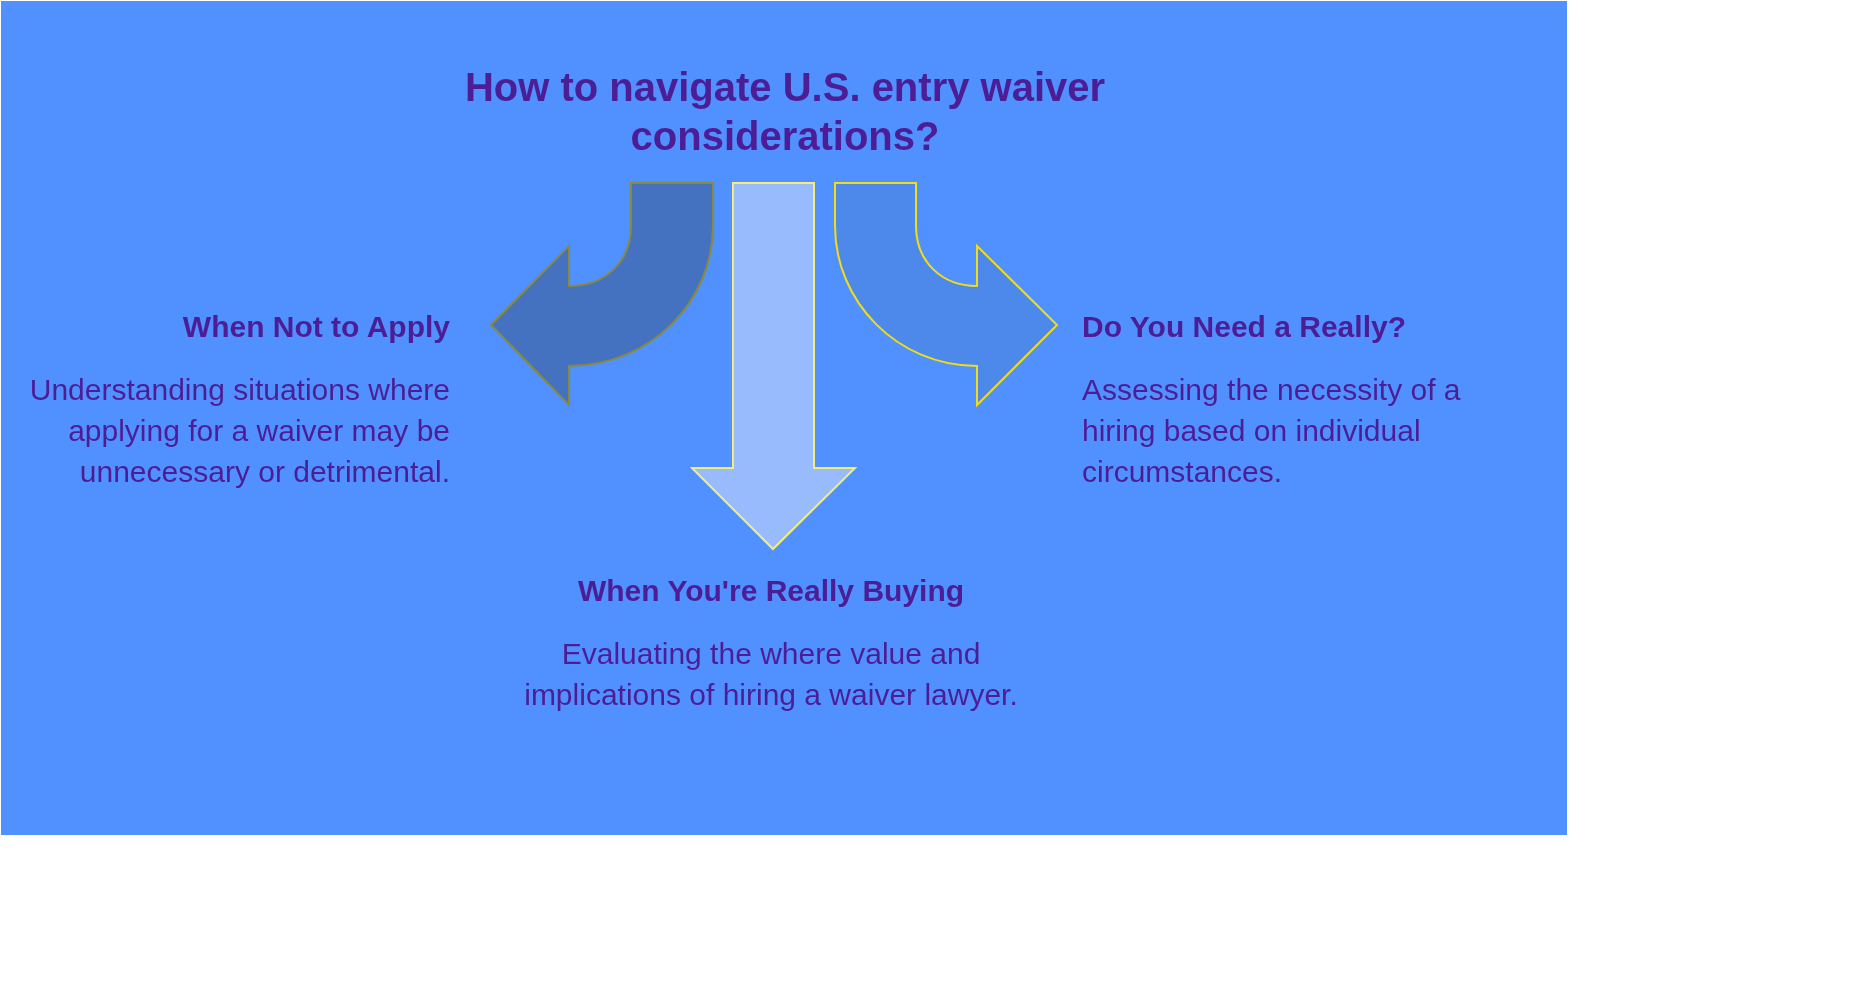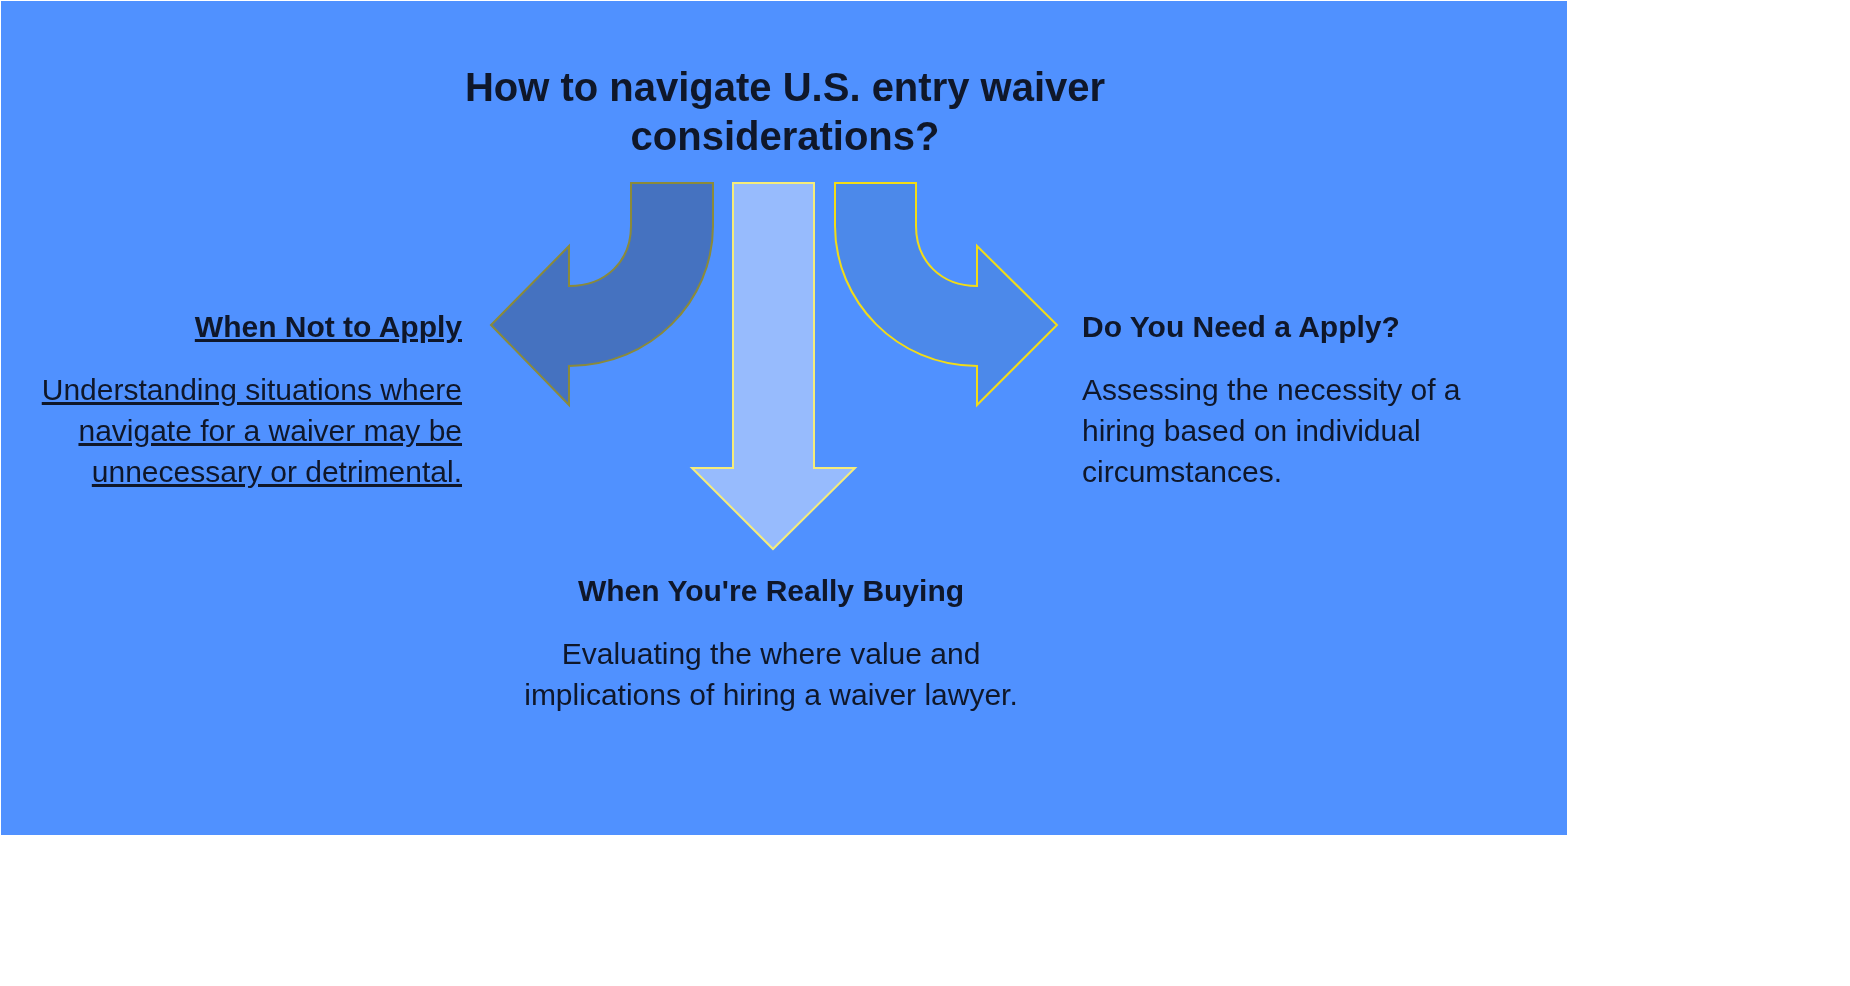--- a/index.html
+++ b/index.html
@@ -1,23 +1,23 @@
 <!DOCTYPE html>
 <html><head>
 <meta charset="utf-8">
 <style>
   html, body { margin: 0; padding: 0; }
   body { width: 1568px; height: 836px; overflow: hidden; background: #ffffff; }
-  .canvas { position: absolute; left: 1px; top: 1px; width: 1566px; height: 834px; background: #5091ff; font-family: "Liberation Sans", sans-serif; color: #0f172a; }
+  .canvas { position: absolute; left: 1px; top: 1px; width: 1566px; height: 834px; background: #5091ff; font-family: "Liberation Sans", sans-serif; color: #4c1d95; }
   .title { position: absolute; left: 434px; top: 62px; width: 700px; text-align: center; font-weight: bold; font-size: 40px; line-height: 49px; }
   .arrows { position: absolute; left: 0; top: 0; }
   .block { position: absolute; }
   .block h3 { margin: 0; font-size: 30px; font-weight: bold; line-height: 36px; }
   .block p { margin: 0; font-size: 30px; line-height: 41px; }
-  .left { left: 26px; top: 308px; width: 435px; text-align: right; text-decoration: underline; }
+  .left { left: 14px; top: 308px; width: 435px; text-align: right; }
   .right { left: 1081px; top: 308px; width: 450px; text-align: left; }
   .bottom { left: 520px; top: 572px; width: 500px; text-align: center; }
   .left p, .right p { margin-top: 24px; }
   .bottom p { margin-top: 24px; }
 </style>
 </head>
 <body>
 
 <div class="canvas">
 
@@ -27,25 +27,25 @@
 
     <path d="M 630 182 L 712 182 L 712 225 C 712 300 650 365 568 365 L 568 404 L 490 324 L 568 245 L 568 285 C 605 285 630 260 630 225 Z" fill="#4572c0" stroke="#8a8a3a" stroke-width="2"></path>
 
     <path d="M 732 182 L 813 182 L 813 467 L 854 467 L 772 548 L 691 467 L 732 467 Z" fill="#97bbfd" stroke="#f5ec7a" stroke-width="2"></path>
 
     <path d="M 915 182 L 834 182 L 834 225 C 834 300 896 365 976 365 L 976 404 L 1056 324 L 976 245 L 976 285 C 940 285 915 260 915 225 Z" fill="#4c89ea" stroke="#f2dc17" stroke-width="2"></path>
   </svg>
 
   <div class="block left">
     <h3>When Not to Apply</h3>
-    <p>Understanding situations where navigate for a waiver may be unnecessary or detrimental.</p>
+    <p>Understanding situations where applying for a waiver may be unnecessary or detrimental.</p>
   </div>
 
   <div class="block right">
-    <h3>Do You Need a Apply?</h3>
+    <h3>Do You Need a Really?</h3>
     <p>Assessing the necessity of a hiring based on individual circumstances.</p>
   </div>
 
   <div class="block bottom">
     <h3>When You're Really Buying</h3>
     <p>Evaluating the where value and implications of hiring a waiver lawyer.</p>
   </div>
 
 </div>
 

